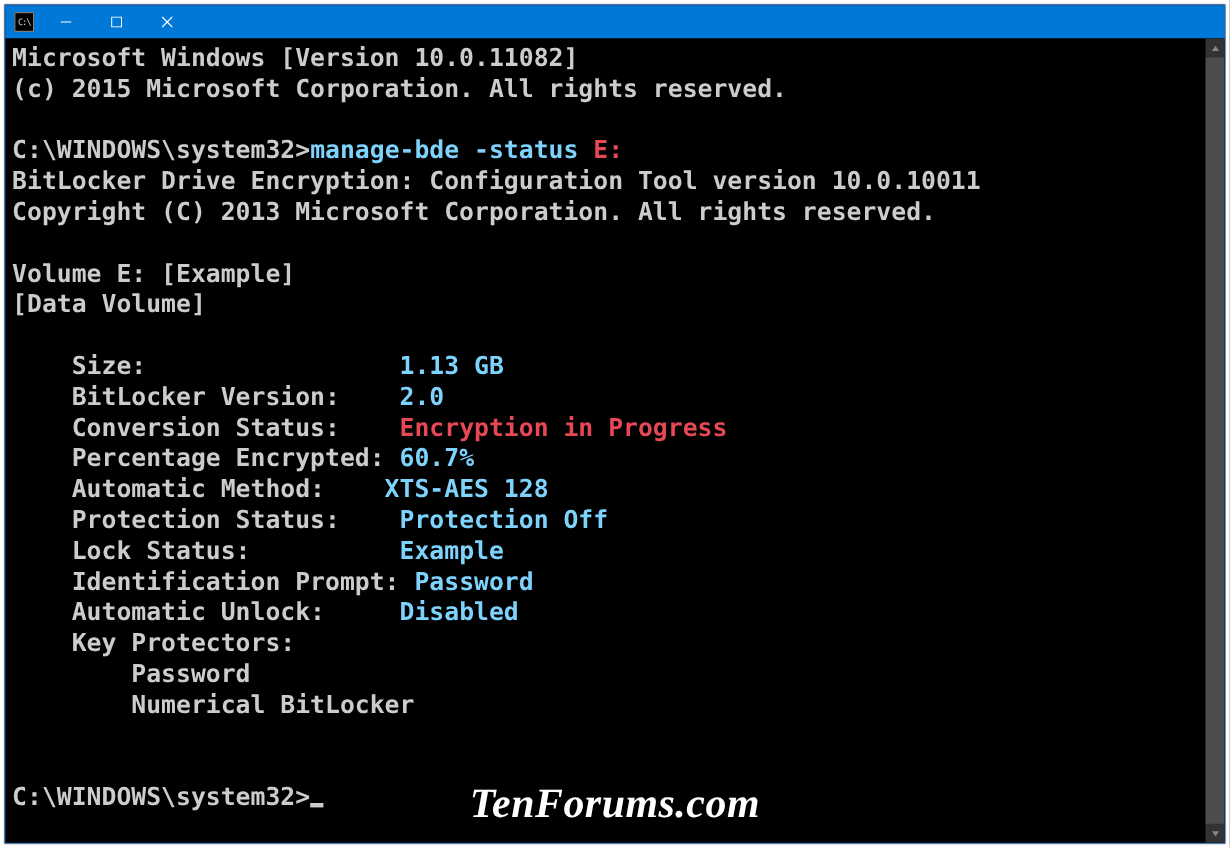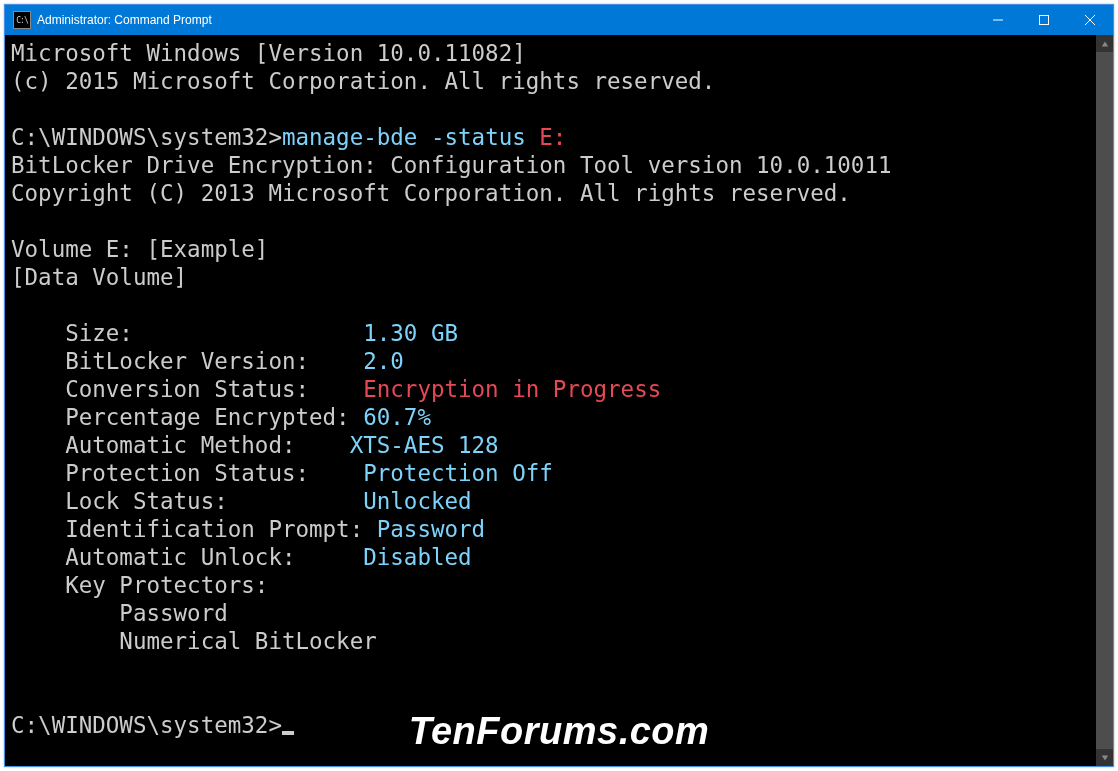--- a/index.html
+++ b/index.html
@@ -80,21 +80,21 @@
   .terminal {
     flex: 1;
     padding: 4px 6px;
     font-family: Consolas, "Lucida Console", monospace;
     font-size: 22.5px;
     line-height: 28px;
     color: #cccccc;
     white-space: pre;
     overflow: hidden;
   }
-  .terminal span { white-space: pre; }
+  .terminal span { white-space: pre; font-weight: bold; }
   .yellow { color: #7dd3fc; }
   .red { color: #e74856; }
   .white { color: #cccccc; }
   .scrollbar {
     width: 17px;
     background: #1a1a1a;
     display: flex;
     flex-direction: column;
   }
   .scrollbar .arrow {
@@ -129,39 +129,38 @@
     background: #cccccc;
     vertical-align: baseline;
     position: relative;
     top: 2px;
   }
   .watermark {
     position: absolute;
     bottom: 18px;
     left: 50%;
     transform: translateX(-50%);
-    font-family: Liberation Sans, sans-serif;
+    font-family: Liberation Serif, serif;
     font-weight: bold;
     font-style: italic;
     font-size: 38px;
     color: #ffffff;
     text-shadow: 2px 2px 3px rgba(0,0,0,0.9), -1px -1px 2px rgba(0,0,0,0.9);
     letter-spacing: 0.5px;
     pointer-events: none;
   }
 </style>
 </head>
 <body>
 
 <div class="window">
   <div class="titlebar">
     <div class="icon">
         <span>C:\</span>
       </div>
-    <div class="title">Administrator: Command Prompt</div>
     <div class="controls">
       <div class="ctrl">
         <svg viewBox="0 0 10 10">
             <line x1="0" y1="5" x2="10" y2="5"></line>
           </svg>
       </div>
       <div class="ctrl">
         <svg viewBox="0 0 10 10">
             <rect x="0.5" y="0.5" width="9" height="9"></rect>
           </svg>
@@ -178,27 +177,27 @@
     <div class="terminal"><span class="white">Microsoft Windows [Version 10.0.11082]</span>
 <span class="white">(c) 2015 Microsoft Corporation. All rights reserved.</span>
 
 <span class="white">C:\WINDOWS\system32&gt;</span><span class="yellow">manage-bde -status </span><span class="red">E:</span>
 <span class="white">BitLocker Drive Encryption: Configuration Tool version 10.0.10011</span>
 <span class="white">Copyright (C) 2013 Microsoft Corporation. All rights reserved.</span>
 
 <span class="white">Volume E: [Example]</span>
 <span class="white">[Data Volume]</span>
 
-<span class="white">    Size:                 </span><span class="yellow">1.30 GB</span>
+<span class="white">    Size:                 </span><span class="yellow">1.13 GB</span>
 <span class="white">    BitLocker Version:    </span><span class="yellow">2.0</span>
 <span class="white">    Conversion Status:    </span><span class="red">Encryption in Progress</span>
 <span class="white">    Percentage Encrypted: </span><span class="yellow">60.7%</span>
 <span class="white">    Automatic Method:    </span><span class="yellow">XTS-AES 128</span>
 <span class="white">    Protection Status:    </span><span class="yellow">Protection Off</span>
-<span class="white">    Lock Status:          </span><span class="yellow">Unlocked</span>
+<span class="white">    Lock Status:          </span><span class="yellow">Example</span>
 <span class="white">    Identification Prompt: </span><span class="yellow">Password</span>
 <span class="white">    Automatic Unlock:     </span><span class="yellow">Disabled</span>
 <span class="white">    Key Protectors:</span>
 <span class="white">        Password</span>
 <span class="white">        Numerical BitLocker</span>
 
 
 <span class="white">C:\WINDOWS\system32&gt;</span><span class="cursor"></span></div>
     <div class="scrollbar">
       <div class="arrow">

